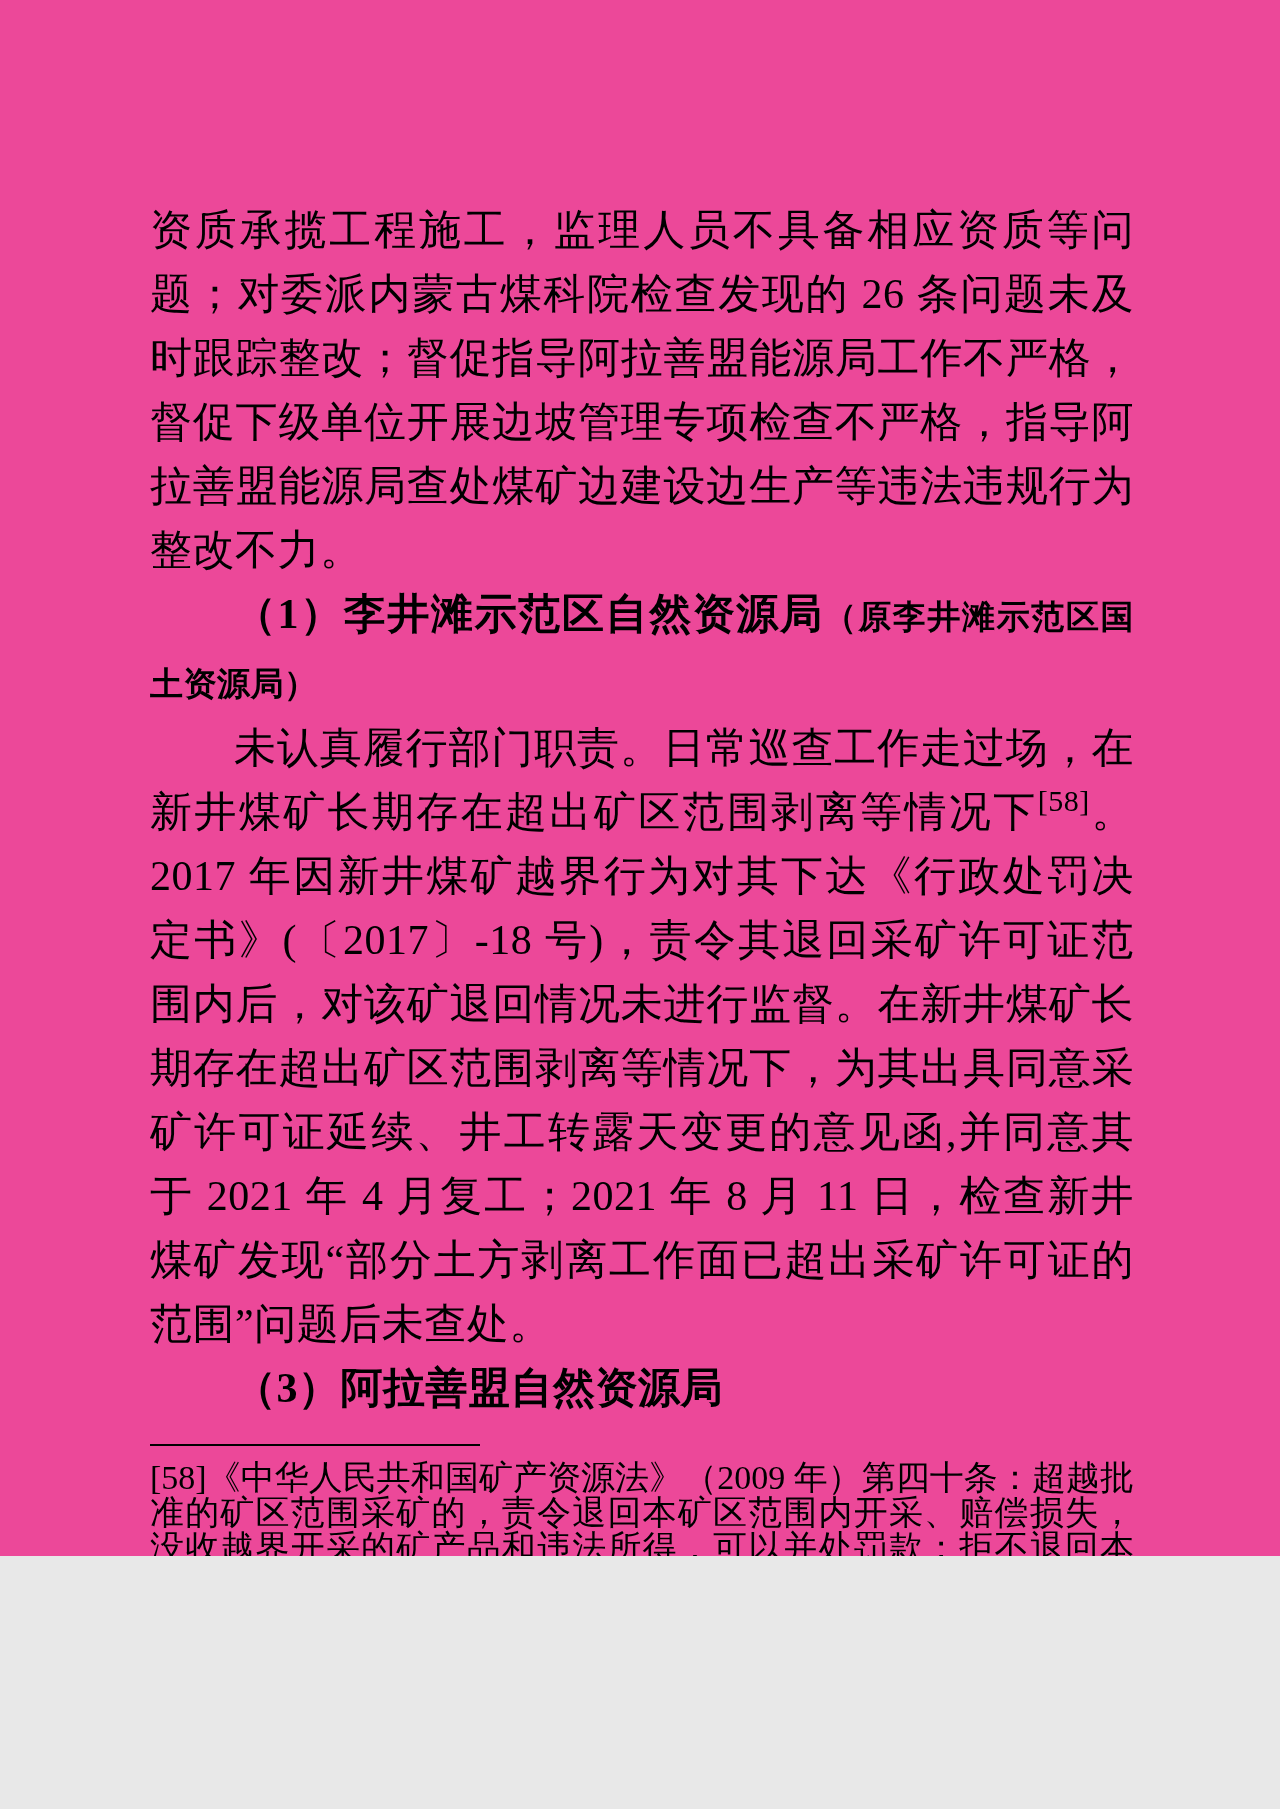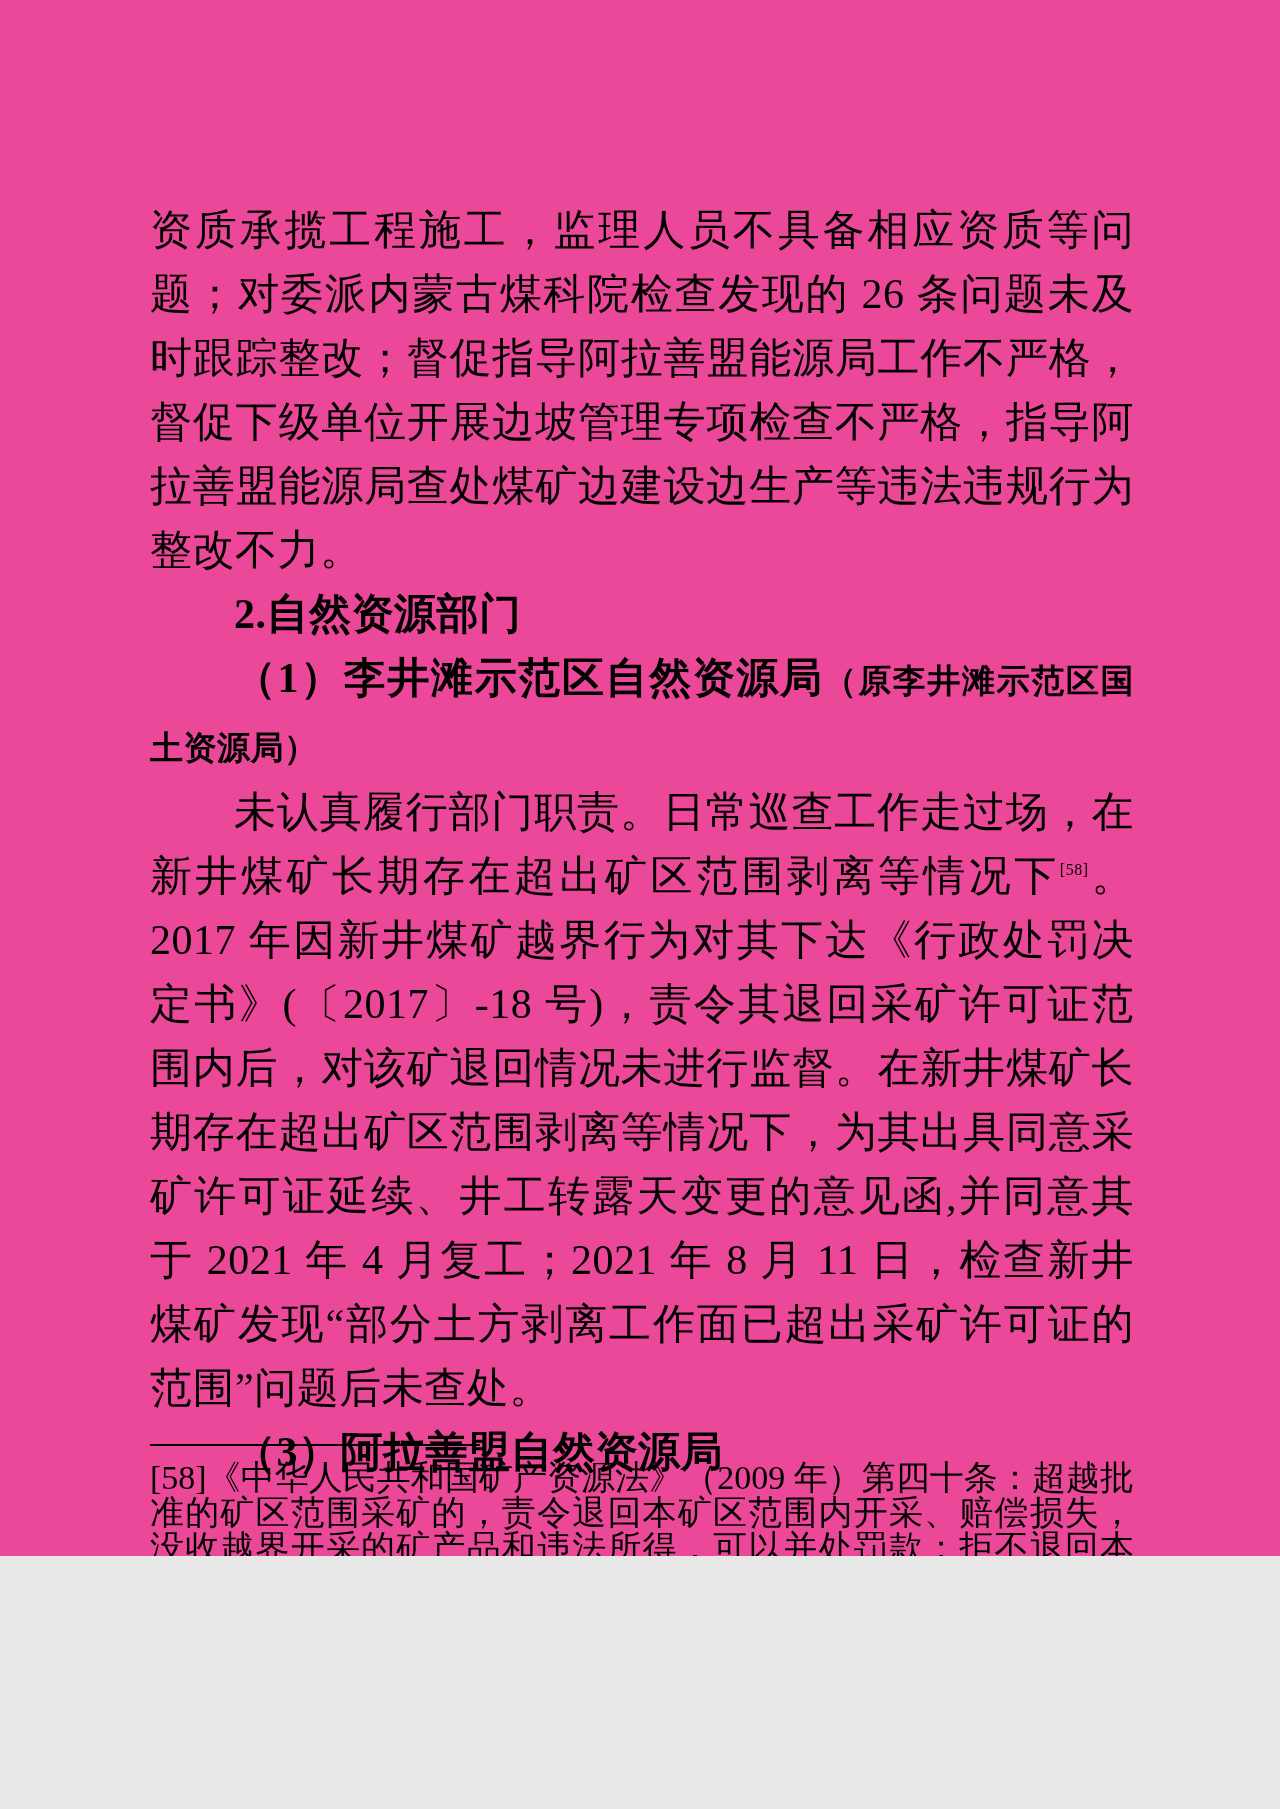--- a/index.html
+++ b/index.html
@@ -39,21 +39,21 @@
     font-size: 42px;
     font-weight: bold;
     text-indent: 2em;
     line-height: 64px;
   }
   .heading-paren {
     font-size: 33px;
     font-weight: bold;
   }
   .fn-ref {
-    font-size: 16px;
+    font-size: 30px;
     vertical-align: super;
     line-height: 0;
   }
   .footer-area {
     position: absolute;
     left: 150px;
     top: 1444px;
     width: 984px;
   }
   .footnote-rule {
@@ -80,21 +80,20 @@
 </style>
 </head>
 <body>
 
 <div class="page">
 
   <main class="body-text">
 
     <p class="para no-indent">资质承揽工程施工，监理人员不具备相应资质等问题；对委派内蒙古煤科院检查发现的 26 条问题未及时跟踪整改；督促指导阿拉善盟能源局工作不严格，督促下级单位开展边坡管理专项检查不严格，指导阿拉善盟能源局查处煤矿边建设边生产等违法违规行为整改不力。</p>
 
-    <h2 class="heading">2.自然资源部门</h2>
 
     <h3 class="heading"><span>（1）李井滩示范区自然资源局</span><span class="heading-paren">（原李井滩示范区国土资源局）</span></h3>
 
     <p class="para"><span>未认真履行部门职责。日常巡查工作走过场，在新井煤矿长期存在超出矿区范围剥离等情况下</span><sup class="fn-ref">[58]</sup><span>。2017 年因新井煤矿越界行为对其下达《行政处罚决定书》(〔2017〕-18 号)，责令其退回采矿许可证范围内后，对该矿退回情况未进行监督。在新井煤矿长期存在超出矿区范围剥离等情况下，为其出具同意采矿许可证延续、井工转露天变更的意见函,并同意其于 2021 年 4 月复工；2021 年 8 月 11 日，检查新井煤矿发现“部分土方剥离工作面已超出采矿许可证的范围”问题后未查处。</span></p>
 
     <h3 class="heading">（3）阿拉善盟自然资源局</h3>
 
   </main>
 
   <footer class="footer-area">

